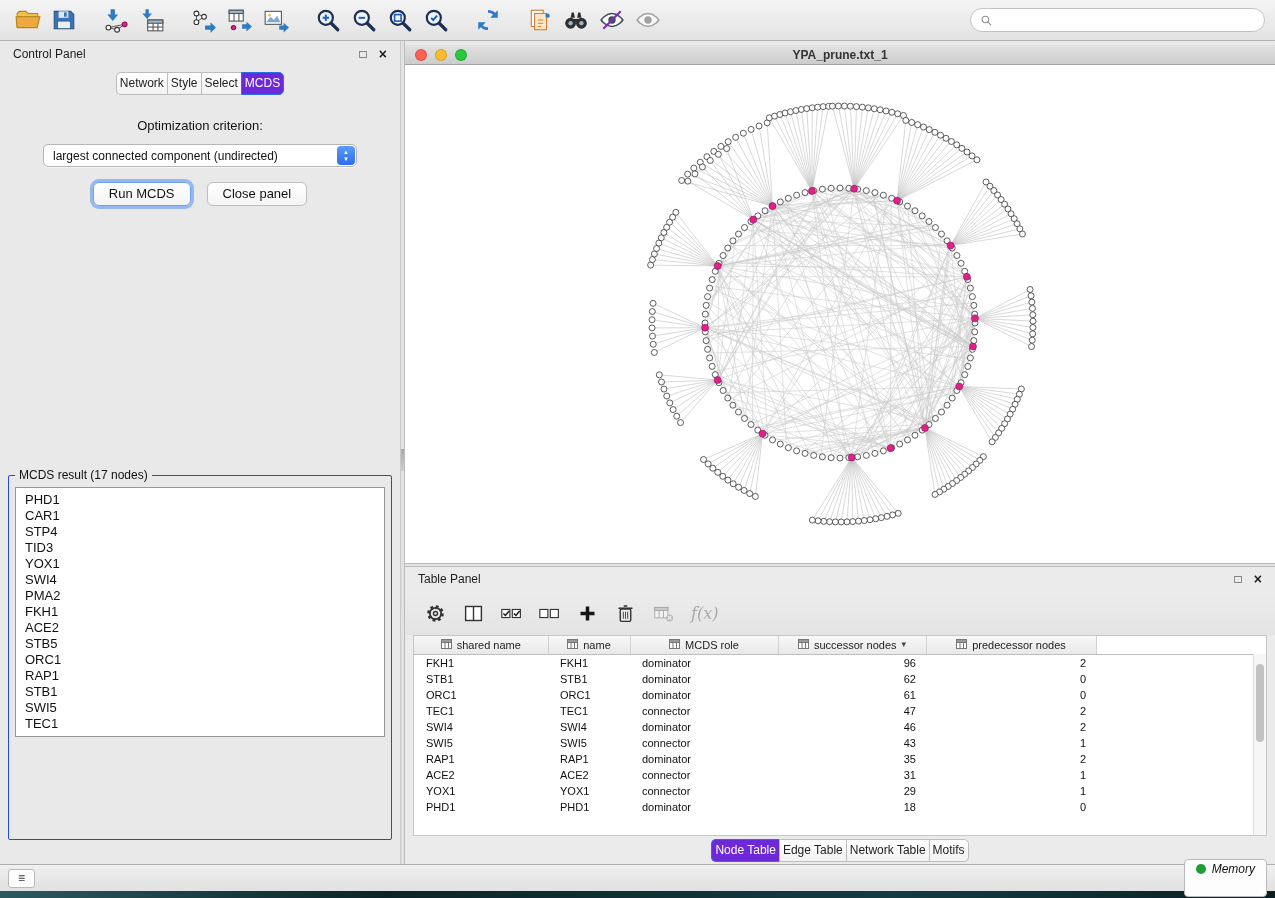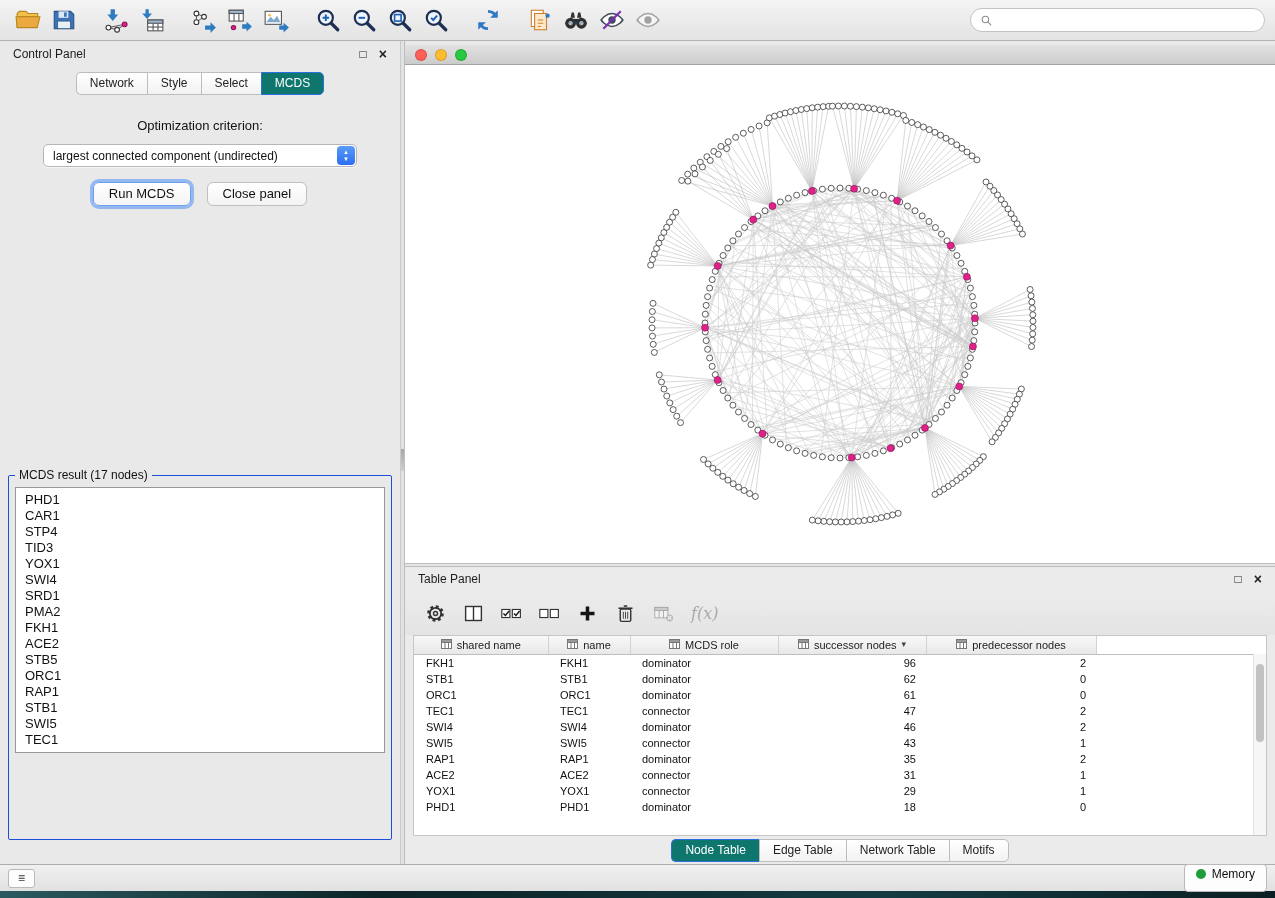--- a/index.html
+++ b/index.html
@@ -22,25 +22,25 @@
   .main { flex:1; display:flex; min-height:0; }
 
   
   .control-panel { width:400px; flex:0 0 400px; display:flex; flex-direction:column; background:#e9e9e9; }
   .panel-header { height:26px; flex:0 0 26px; display:flex; align-items:center; padding:0 13px; font-size:12px; color:#1d1d1d; }
   .win-btns { margin-left:auto; display:flex; gap:12px; align-items:center; }
   .win-glyph { font-size:12px; color:#222; line-height:1; cursor:default; }
   .win-glyph.close { font-weight:bold; font-size:14px; }
 
   .cp-tabs { display:flex; justify-content:center; padding:5px 0 7px; flex:0 0 auto; }
-  .seg-tab { font-size:12px; padding:3px 13px 4px; background:linear-gradient(#ffffff,#f2f2f2);
+  .seg-tab { font-size:12px; padding:3px 3px 4px; background:linear-gradient(#ffffff,#f2f2f2);
              border:1px solid #bdbdbd; border-right:none; color:#222; }
   .seg-tab:first-child { border-radius:5px 0 0 5px; }
   .seg-tab:last-child { border-right:1px solid #bdbdbd; border-radius:0 5px 5px 0; }
-  .seg-tab.active { background:#0f766e; border-color:#2a6fdd; color:#fff; }
+  .seg-tab.active { background:#6d28d9; border-color:#2a6fdd; color:#fff; }
 
   .cp-body { text-align:center; flex:0 0 auto; }
   .opt-label { font-size:13px; margin:16px 0 11px; color:#111; }
   .dropdown { margin:0 auto; width:314px; height:23px; background:#fff; border:1px solid #b6b6b6;
               border-radius:5px; display:flex; align-items:center; padding-left:9px; position:relative;
               font-size:12px; color:#111; box-shadow:0 1px 0 rgba(255,255,255,.6); }
   .stepper { position:absolute; right:1px; top:1px; bottom:1px; width:18px; border-radius:4px;
              background:linear-gradient(#5a9bf8,#2c6ef0); color:#fff; display:flex; flex-direction:column;
              align-items:center; justify-content:center; font-size:6px; line-height:7px; }
   .btn-row { margin-top:15px; display:flex; justify-content:center; gap:16px; }
@@ -97,21 +97,21 @@
   .v-thumb { position:absolute; top:10px; left:2px; width:8px; height:78px; background:#c2c2c2; border-radius:4px; }
 
   .table-tabs { height:28px; flex:0 0 28px; display:flex; justify-content:center; align-items:center; }
 
   
   .status-bar { height:27px; flex:0 0 27px; background:linear-gradient(#f0f0f0,#e1e1e1);
                 border-top:1px solid #adadad; display:flex; align-items:center; padding:0 8px; }
   .menu-btn { width:27px; height:19px; border:1px solid #b9b9b9; border-radius:3px; background:#fdfdfd;
               display:flex; align-items:center; justify-content:center; font-size:12px; color:#333; }
   .memory-btn { margin-left:auto; display:flex; align-items:center; gap:6px; border:1px solid #b9b9b9;
-                border-radius:4px; background:#fdfdfd; padding:2px 11px 10px; font-size:12px; color:#111; }
+                border-radius:4px; background:#fdfdfd; padding:2px 11px 20px; font-size:12px; color:#111;font-style:italic; }
   .mem-dot { width:10px; height:10px; border-radius:50%; background:#1f9d3a; }
 
   .desktop-strip { height:7px; background:linear-gradient(90deg,#2a5a60,#0c2427 30%,#143c42 70%,#0a1f23); }
 </style>
 </head>
 <body>
 
 <div class="app">
 
   <div class="toolbar">
@@ -288,39 +288,39 @@
       </div>
       <fieldset class="result-fieldset">
         <legend>MCDS result (17 nodes)</legend>
         <div class="result-list">
             <div class="list-item">PHD1</div>
             <div class="list-item">CAR1</div>
             <div class="list-item">STP4</div>
             <div class="list-item">TID3</div>
             <div class="list-item">YOX1</div>
             <div class="list-item">SWI4</div>
-            <div class="list-item">SRD1</div>
             <div class="list-item">PMA2</div>
             <div class="list-item">FKH1</div>
             <div class="list-item">ACE2</div>
             <div class="list-item">STB5</div>
             <div class="list-item">ORC1</div>
             <div class="list-item">RAP1</div>
             <div class="list-item">STB1</div>
             <div class="list-item">SWI5</div>
             <div class="list-item">TEC1</div>
           </div>
       </fieldset>
     </div>
 
     <div class="vsplit"></div>
 
     <div class="right">
 
       <div class="net-titlebar">
+        <div class="net-title">YPA_prune.txt_1</div>
         <div class="traffic">
           <span class="light red"></span>
           <span class="light yellow"></span>
           <span class="light green"></span>
         </div>
       </div>
       <div class="net-canvas">
         <svg id="network-svg" viewBox="0 0 870 498">
             <g stroke="#8a8a8a" stroke-width="0.55" opacity="0.45">
               <line x1="312.64844875005224" y1="200.9465346650056" x2="387.3406504913865" y2="384.3075073161363"></line>

